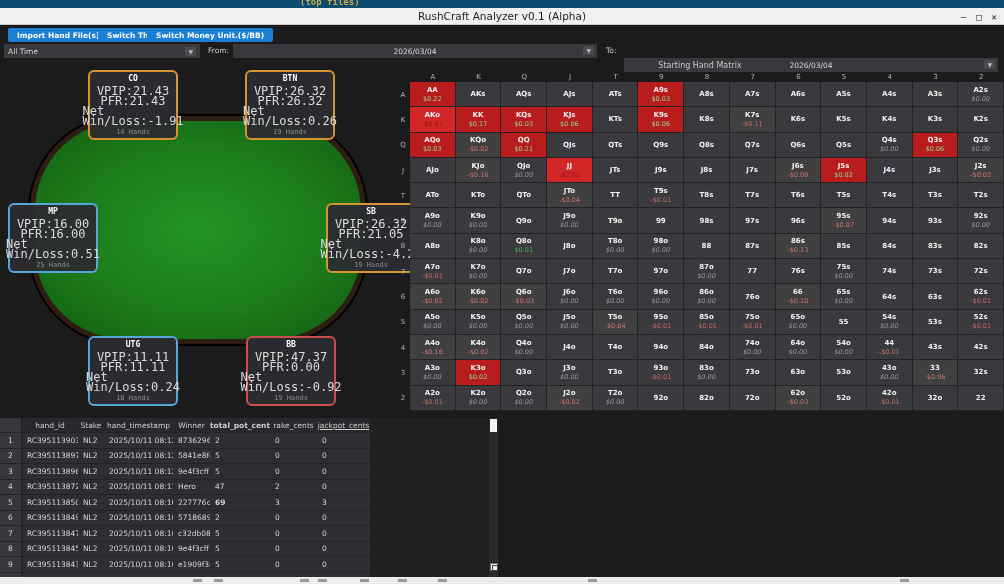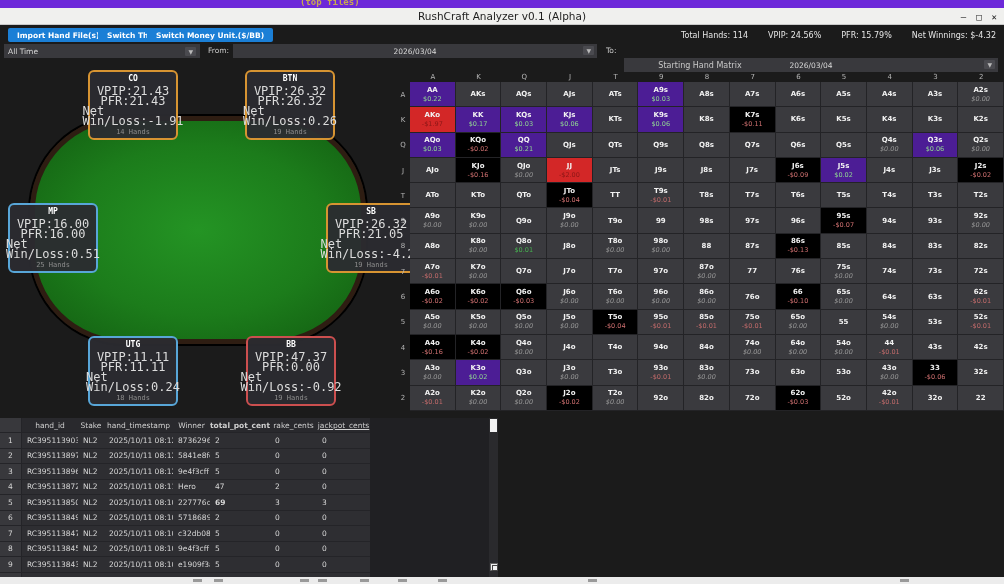--- a/index.html
+++ b/index.html
@@ -1,19 +1,19 @@
 <!DOCTYPE html>
 <html><head>
 <meta charset="utf-8">
 <style>
   html,body{margin:0;padding:0;background:#000;}
   .screen{position:relative;width:1004px;height:584px;background:#1b1b1b;overflow:hidden;
           font-family:"DejaVu Sans",sans-serif;}
   
-  .bg-strip{position:absolute;left:0;top:0;width:1004px;height:8px;background:#6d28d9;overflow:hidden;}
+  .bg-strip{position:absolute;left:0;top:0;width:1004px;height:8px;background:#0c4a6e;overflow:hidden;}
   .bg-strip span{position:absolute;left:300px;top:-3px;font:700 9px "DejaVu Sans Mono",monospace;color:#c8a94e;}
   
   .titlebar{position:absolute;left:0;top:8px;width:1004px;height:17px;background:#f0f0ee;
             display:flex;align-items:center;border-bottom:1px solid #c9c9c9;box-sizing:border-box;}
   .titlebar .title{flex:1;text-align:center;font-size:10.5px;color:#1d1d1d;}
   .winctl{position:absolute;right:7px;top:0;height:17px;display:flex;gap:10px;align-items:center;
           color:#222;font-size:9px;font-family:"DejaVu Sans Mono",monospace;}
   .winctl span{cursor:default;}
   
   .btn{position:absolute;top:28px;height:14px;background:#1b7fd6;color:#fff;
@@ -40,21 +40,21 @@
   
   .matrix-title{position:absolute;left:396px;top:61px;width:608px;text-align:center;font-size:8px;color:#c8c8c8;}
   .matrix{position:absolute;left:396px;top:72px;width:608px;display:grid;
           grid-template-columns:14px repeat(13,1fr);}
   .mhead{height:10px;font-size:7px;color:#b5b5b5;display:flex;align-items:center;justify-content:center;}
   .mlab{font-size:7px;color:#b5b5b5;display:flex;align-items:center;justify-content:center;}
   .mcell{height:25.3px;background:#3a3a3e;border-right:1px solid #232326;border-bottom:1px solid #232326;
          display:flex;flex-direction:column;align-items:center;justify-content:center;box-sizing:border-box;}
   .mcell .h{font:700 7px "DejaVu Sans",sans-serif;color:#f2f2f2;}
   .mcell .v{font-size:6.5px;margin-top:1px;font-family:"DejaVu Sans",sans-serif;}
-  .c-g{background:#4c1d95;} .c-r{background:#d32727;} .c-d{background:#000000;}
+  .c-g{background:#b91c1c;} .c-r{background:#d32727;} .c-d{background:#404040;}
   .v-g{color:#8fd492;} .v-r{color:#8c1616;} .v-d{color:#cf7070;}
   .v-pos{color:#46b050;} .v-neg{color:#c06a6a;} .v-zero{color:#9a9a9a;font-style:italic;}
   
   .htable{position:absolute;left:0;top:418px;width:489px;height:159px;overflow:hidden;background:#202023;
           font-size:7.5px;color:#d6d6d6;}
   .hrow{display:flex;height:15.5px;align-items:center;background:#2e2e32;border-bottom:1px solid #242428;
         width:370px;box-sizing:border-box;}
   .hrow.hhead{background:#29292d;color:#cfcfcf;height:15px;}
   .hcell{box-sizing:border-box;padding-left:5px;overflow:hidden;white-space:nowrap;}
   .hhead .hcell{text-align:center;padding-left:0;}
@@ -83,26 +83,20 @@
       <span>—</span>
       <span>□</span>
       <span>✕</span>
     </span>
   </div>
 
   <button class="btn" style="left:8px;">Import Hand File(s)</button>
   <button class="btn" style="left:98px;">Switch Theme</button>
   <button class="btn" style="left:147px;">Switch Money Unit.($/BB)</button>
 
-  <div class="stats">
-    <span>Total Hands: 114</span>
-    <span>VPIP: 24.56%</span>
-    <span>PFR: 15.79%</span>
-    <span>Net Winnings: $-4.32</span>
-  </div>
 
   <div class="field" style="left:4px;width:196px;">
     <span>All Time</span>
     <span class="arrow">▼</span>
   </div>
   <span class="flabel" style="left:208px;">From:</span>
   <div class="field datefield" style="left:233px;width:364px;">
     <span>2026/03/04</span>
     <span class="arrow">▼</span>
   </div>

